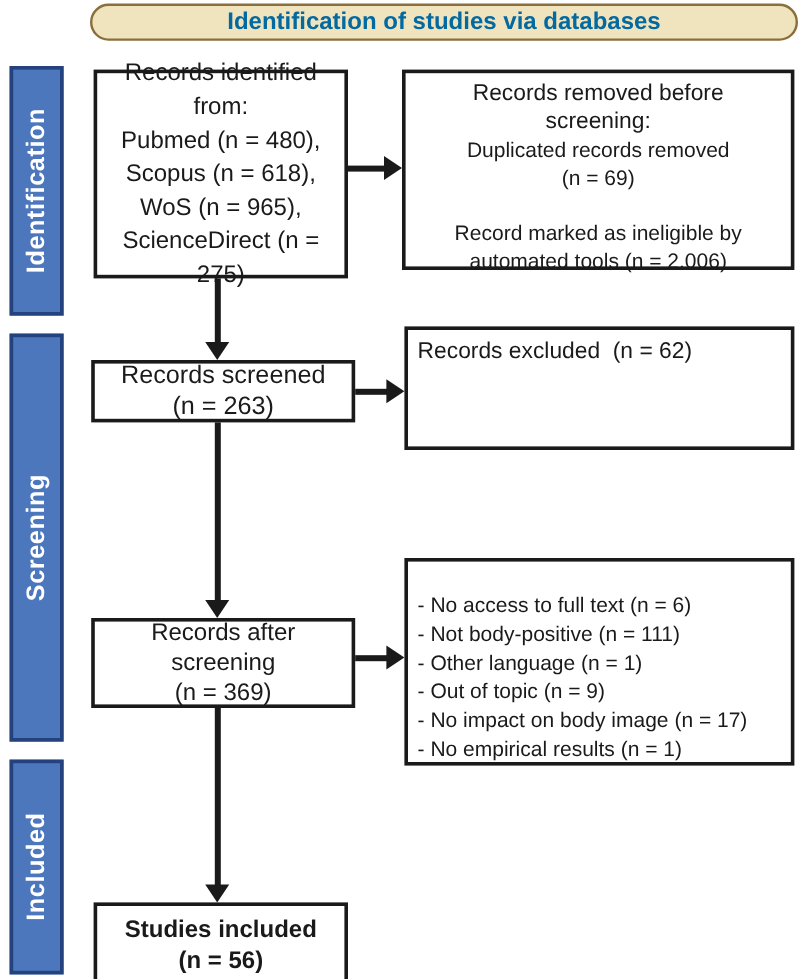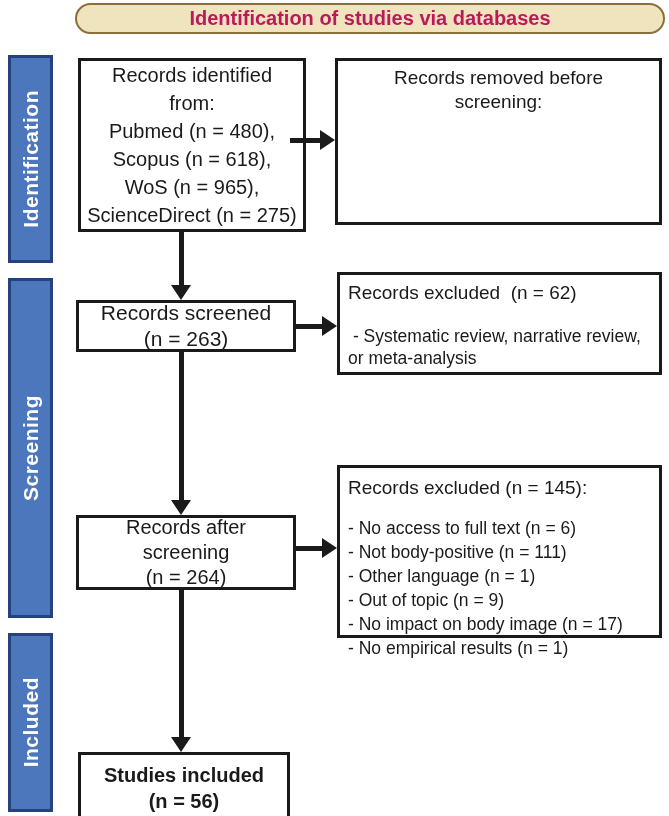--- a/index.html
+++ b/index.html
@@ -8,36 +8,36 @@
     --box-border:#1a1a1a; --ink:#1a1a1a; --paper:#ffffff;
   }
   *{margin:0;padding:0;box-sizing:border-box;}
   html,body{background:#fff;}
   body{font-family:"Liberation Sans", sans-serif; color:var(--ink);}
   .canvas{position:relative;width:669px;height:816px;background:var(--paper);overflow:hidden;}
 
   .banner{position:absolute;left:75px;top:3px;width:590px;height:31px;
     background:var(--banner-fill);border:2.5px solid var(--banner-border);border-radius:16px;
     display:flex;align-items:center;justify-content:center;
-    font-size:20px;font-weight:bold;color:#be185d;}
+    font-size:20px;font-weight:bold;color:#0369a1;}
 
   .stage{position:absolute;left:8px;width:45px;background:var(--stage-fill);
     border:3px solid var(--stage-border);display:flex;align-items:center;justify-content:center;}
   .stage span{writing-mode:vertical-rl;transform:rotate(180deg);
     color:#fff;font-weight:bold;font-size:21px;letter-spacing:.5px;white-space:nowrap;}
   .stage.identification{top:55px;height:208px;}
   .stage.screening{top:278px;height:340px;}
   .stage.included{top:633px;height:179px;}
 
   .box{position:absolute;background:var(--paper);border:3px solid var(--box-border);
     display:flex;flex-direction:column;justify-content:center;white-space:pre-wrap;}
   .box.center{text-align:center;align-items:center;}
   .box.leftalign{justify-content:flex-start;text-align:left;}
 
-  .b-identified{left:78px;top:58px;width:228px;height:174px;font-size:20px;line-height:28px;padding:2px 4px;}
+  .b-identified{left:78px;top:58px;width:212px;height:174px;font-size:20px;line-height:28px;padding:2px 4px;}
   .r-removed{left:335px;top:58px;width:327px;height:167px;padding:5px 16px;justify-content:flex-start;text-align:center;}
   .r-removed .title{font-size:19px;line-height:24px;}
   .r-removed .body{font-size:17.5px;line-height:23px;}
   .b-screened{left:76px;top:300px;width:220px;height:52px;font-size:21px;line-height:26px;justify-content:center;}
   .r-excl62{left:337px;top:272px;width:325px;height:103px;padding:6px 8px;}
   .r-excl62 .title{font-size:19px;line-height:24px;margin-bottom:20px;}
   .r-excl62 .body{font-size:17.5px;line-height:22px;}
   .b-after{left:76px;top:515px;width:220px;height:75px;font-size:20px;line-height:25px;}
   .r-excl145{left:337px;top:465px;width:325px;height:173px;padding:8px 8px;}
   .r-excl145 .title{font-size:19px;line-height:24px;}
@@ -74,41 +74,43 @@
     <span>Records identified
 from:
 Pubmed (n = 480),
 Scopus (n = 618),
 WoS (n = 965),
 ScienceDirect (n = 275)</span>
   </div>
 
   <div class="box r-removed">
     <span class="title">Records removed before screening:</span>
+    <span class="body">Duplicated records removed
+(n = 69)
+
+Record marked as ineligible by
+automated tools (n = 2.006)</span>
   </div>
 
   <div class="box center b-screened">
     <span>Records screened
 (n = 263)</span>
   </div>
 
   <div class="box leftalign r-excl62">
     <span class="title">Records excluded  (n = 62)</span>
-    <span class="body"> - Systematic review, narrative review,
-or meta-analysis</span>
   </div>
 
   <div class="box center b-after">
     <span>Records after
 screening
-(n = 264)</span>
+(n = 369)</span>
   </div>
 
   <div class="box leftalign r-excl145">
-    <span class="title">Records excluded (n = 145):</span>
     <span class="body">- No access to full text (n = 6)
 - Not body-positive (n = 111)
 - Other language (n = 1)
 - Out of topic (n = 9)
 - No impact on body image (n = 17)
 - No empirical results (n = 1)</span>
   </div>
 
   <div class="box center b-included">
     <span>Studies included

